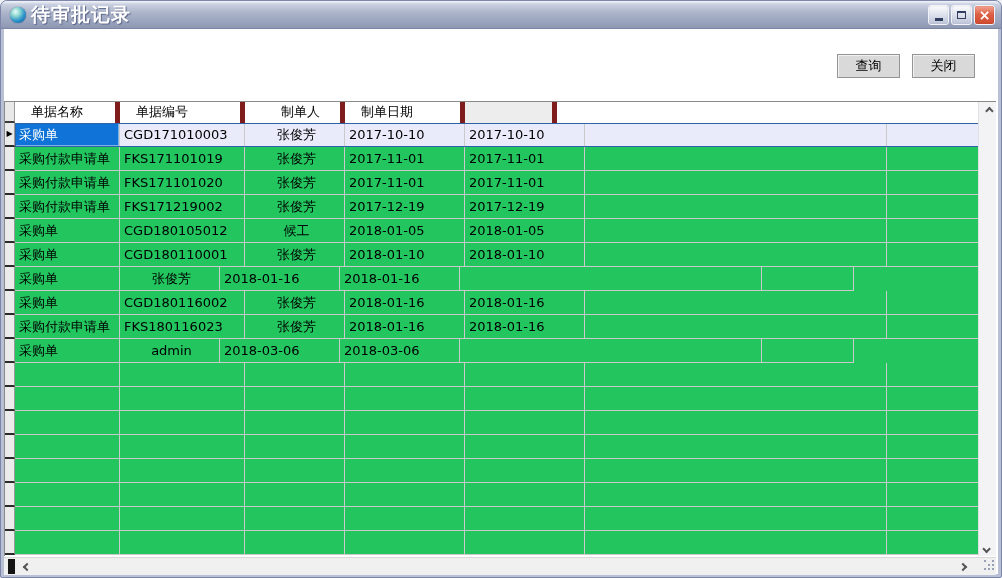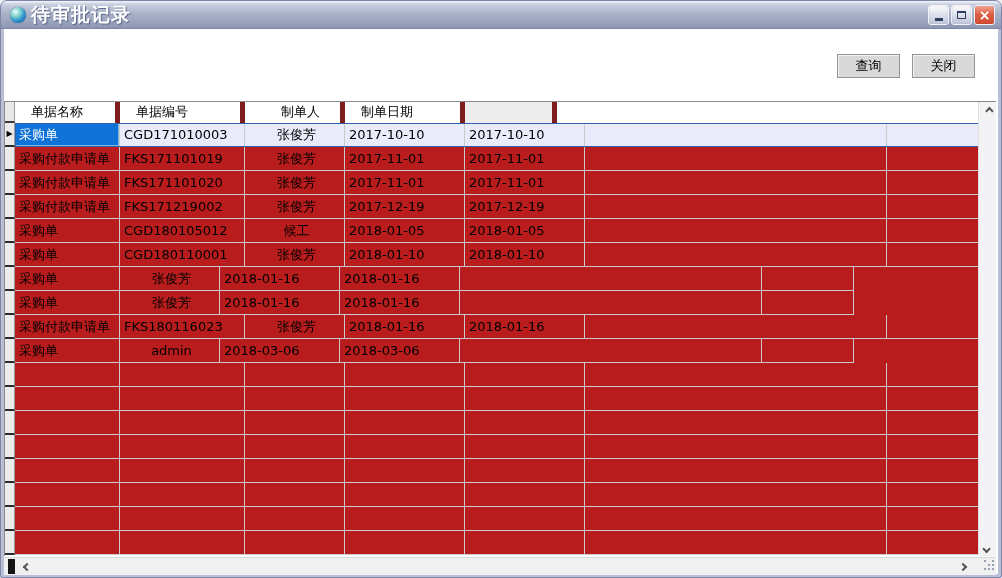--- a/index.html
+++ b/index.html
@@ -26,21 +26,21 @@
     box-shadow:inset 1px 1px 0 #f2f2f2;font-size:13px;color:#000;font-family:inherit;padding:0;}
   .btn-query{right:98px;}
   .btn-closeform{right:23px;}
   
   .grid{position:absolute;left:0;top:72px;width:992px;height:455px;border-top:1px solid #8a8a8a;border-left:1px solid #8a8a8a;background:#fff;overflow:hidden;}
   .grid-main{position:absolute;left:0;top:0;width:974px;height:455px;overflow:hidden;}
   .ghead{display:flex;height:21px;}
   .hcell{font-size:13px;line-height:20px;padding-left:16px;border-right:5px solid #7f1d1d;background:#fff;color:#000000;white-space:nowrap;overflow:hidden;}
   .hcell.extra{background:#ededed;}
   .hgutter{width:10px;background:#e8e8e8;border-right:1px solid #9a9a9a;border-bottom:2px solid #3a3a3a;}
-  .grow{display:flex;height:24px;position:relative;background:#b91c1c;}
+  .grow{display:flex;height:24px;position:relative;background:#22c55e;}
   .grow.selected{background:var(--selection-row-bg,#e9eafa);}
   .grow.selected::after{content:"";position:absolute;left:10px;right:0;top:0;bottom:0;border:1px solid #2f62a8;pointer-events:none;}
   .gcell{width:10px;background:#ebebeb;border-right:1px solid #9a9a9a;border-bottom:2px solid #2a2a2a;
     font-size:8px;line-height:21px;text-align:center;color:#000;flex:0 0 auto;}
   .cell{font-size:13px;line-height:23px;padding-left:4px;border-right:1px solid var(--grid-line,#cacaca);border-bottom:1px solid var(--grid-line,#cacaca);
     background:transparent;color:#000;white-space:nowrap;overflow:hidden;flex:0 0 auto;}
   .grow.selected .cell.col-0{background:var(--selection-blue,#0f73d8);color:#fff;box-shadow:inset 0 0 0 1px #7ab4ea;}
   .col-0{width:105px;} .col-1{width:125px;} .col-2{width:100px;text-align:center;} .col-3{width:120px;} .col-4{width:120px;} .col-5{width:302px;} .col-extra{width:92px;}
   
   .vscroll{position:absolute;right:0;top:0;width:18px;height:455px;background:#f3f3f5;border-left:1px solid #e0e0e4;}
@@ -161,20 +161,21 @@
               <div class="cell col-0">采购单</div>
               <div class="cell col-2">张俊芳</div>
               <div class="cell col-3">2018-01-16</div>
               <div class="cell col-4">2018-01-16</div>
               <div class="cell col-5"></div>
               <div class="cell col-extra"></div>
             </div>
             <div class="grow">
               <div class="gcell"></div>
               <div class="cell col-0">采购单</div>
+              <div class="cell col-1">CGD180116002</div>
               <div class="cell col-2">张俊芳</div>
               <div class="cell col-3">2018-01-16</div>
               <div class="cell col-4">2018-01-16</div>
               <div class="cell col-5"></div>
               <div class="cell col-extra"></div>
             </div>
             <div class="grow">
               <div class="gcell"></div>
               <div class="cell col-0">采购付款申请单</div>
               <div class="cell col-1">FKS180116023</div>

